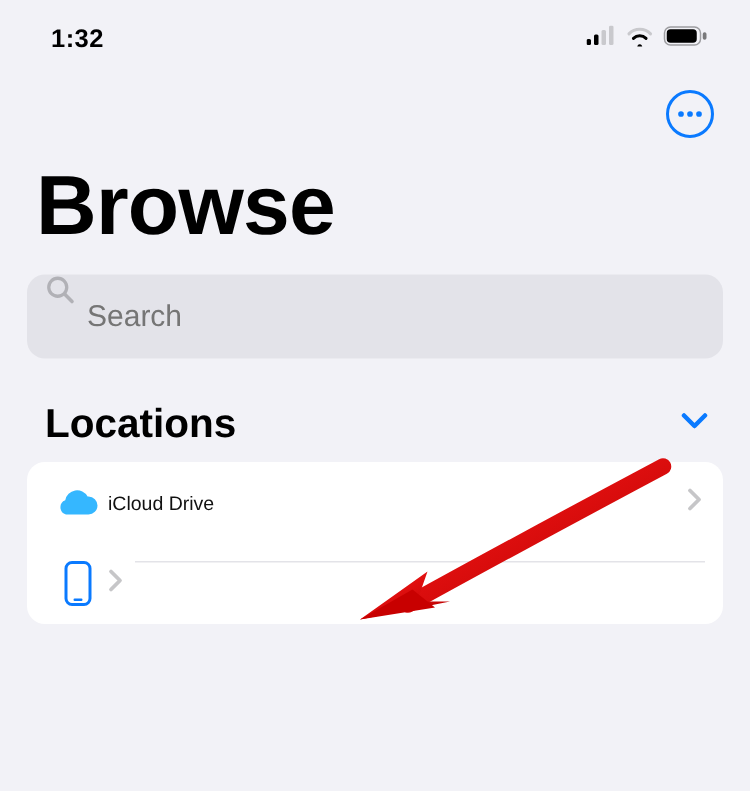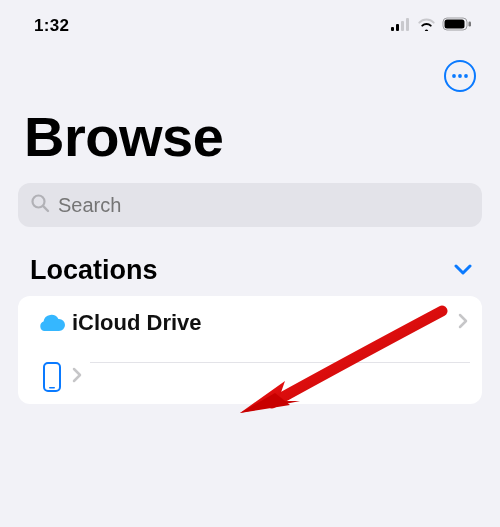--- a/index.html
+++ b/index.html
@@ -42,23 +42,22 @@
   .title {
     font-size: 56px;
     font-weight: 800;
     letter-spacing: -0.5px;
     padding: 8px 24px 14px 24px;
   }
   .search {
     margin: 0 18px;
     background: #e3e3e9;
     border-radius: 12px;
-    height: 44px;
-    display: flex;
-    align-items: center;
+    height: 56px;
+    display: flex;
     padding: 0 12px;
     gap: 8px;
   }
   .search-icon { flex: 0 0 auto; opacity: 0.55; }
   .search input {
     border: none; outline: none;
     background: transparent;
     font-size: 20px;
     color: #8a8a8e;
     width: 100%;
@@ -96,22 +95,22 @@
     background: #e3e3e8;
   }
   .row-rel { position: relative; width: 100%; display: flex; align-items: center; }
   .row-icon {
     width: 40px;
     display: flex; align-items: center; justify-content: center;
     flex: 0 0 40px;
   }
   .row-label {
     flex: 1 1 auto;
-    font-size: 22px;
-    font-weight: 700;
+    font-size: 13px;
+    font-weight: 400;
     color: #111;
     padding-left: 0px;
   }
   .row-chevron { color: #c6c6c8; flex: 0 0 auto; padding-right: 2px; }
   .arrow-overlay {
     position: absolute;
     left: 230px; top: 305px;
     pointer-events: none;
   }
 </style>

